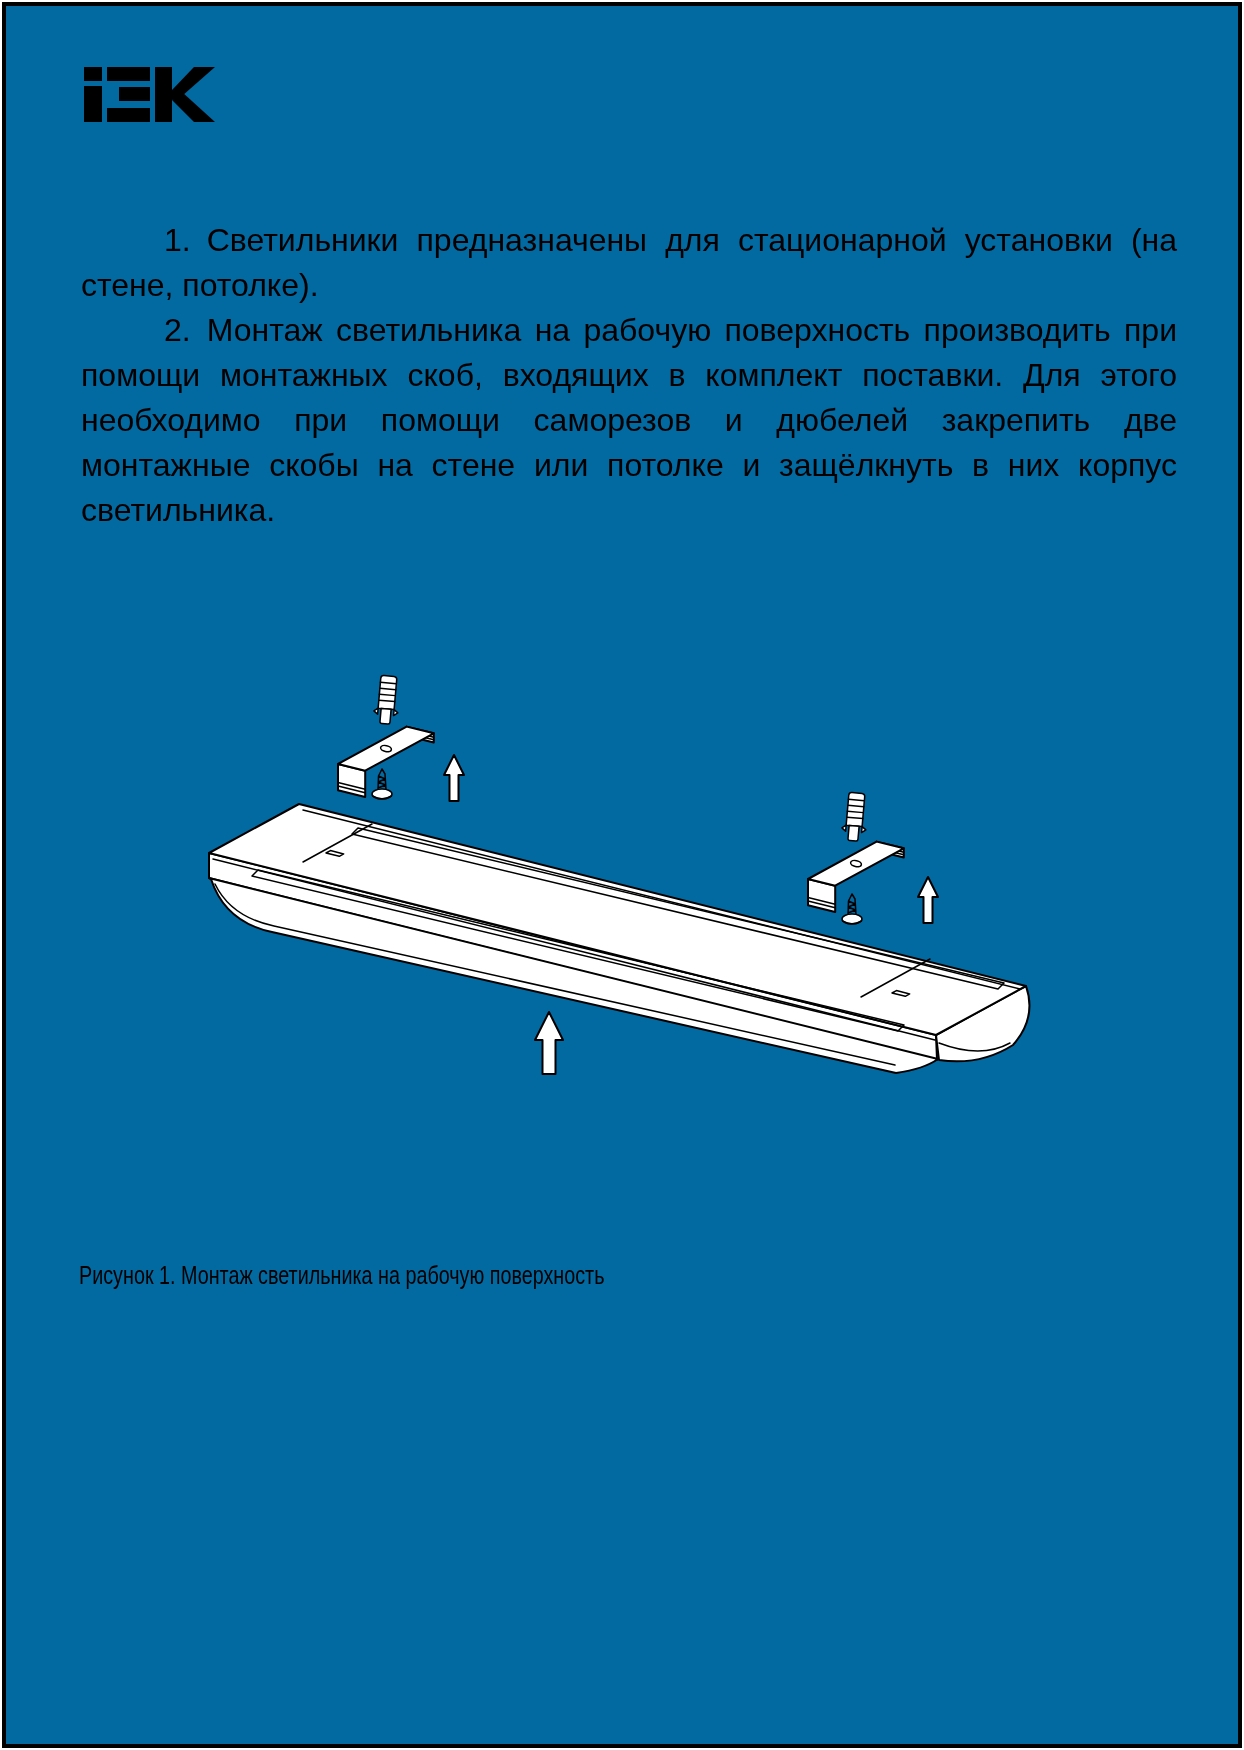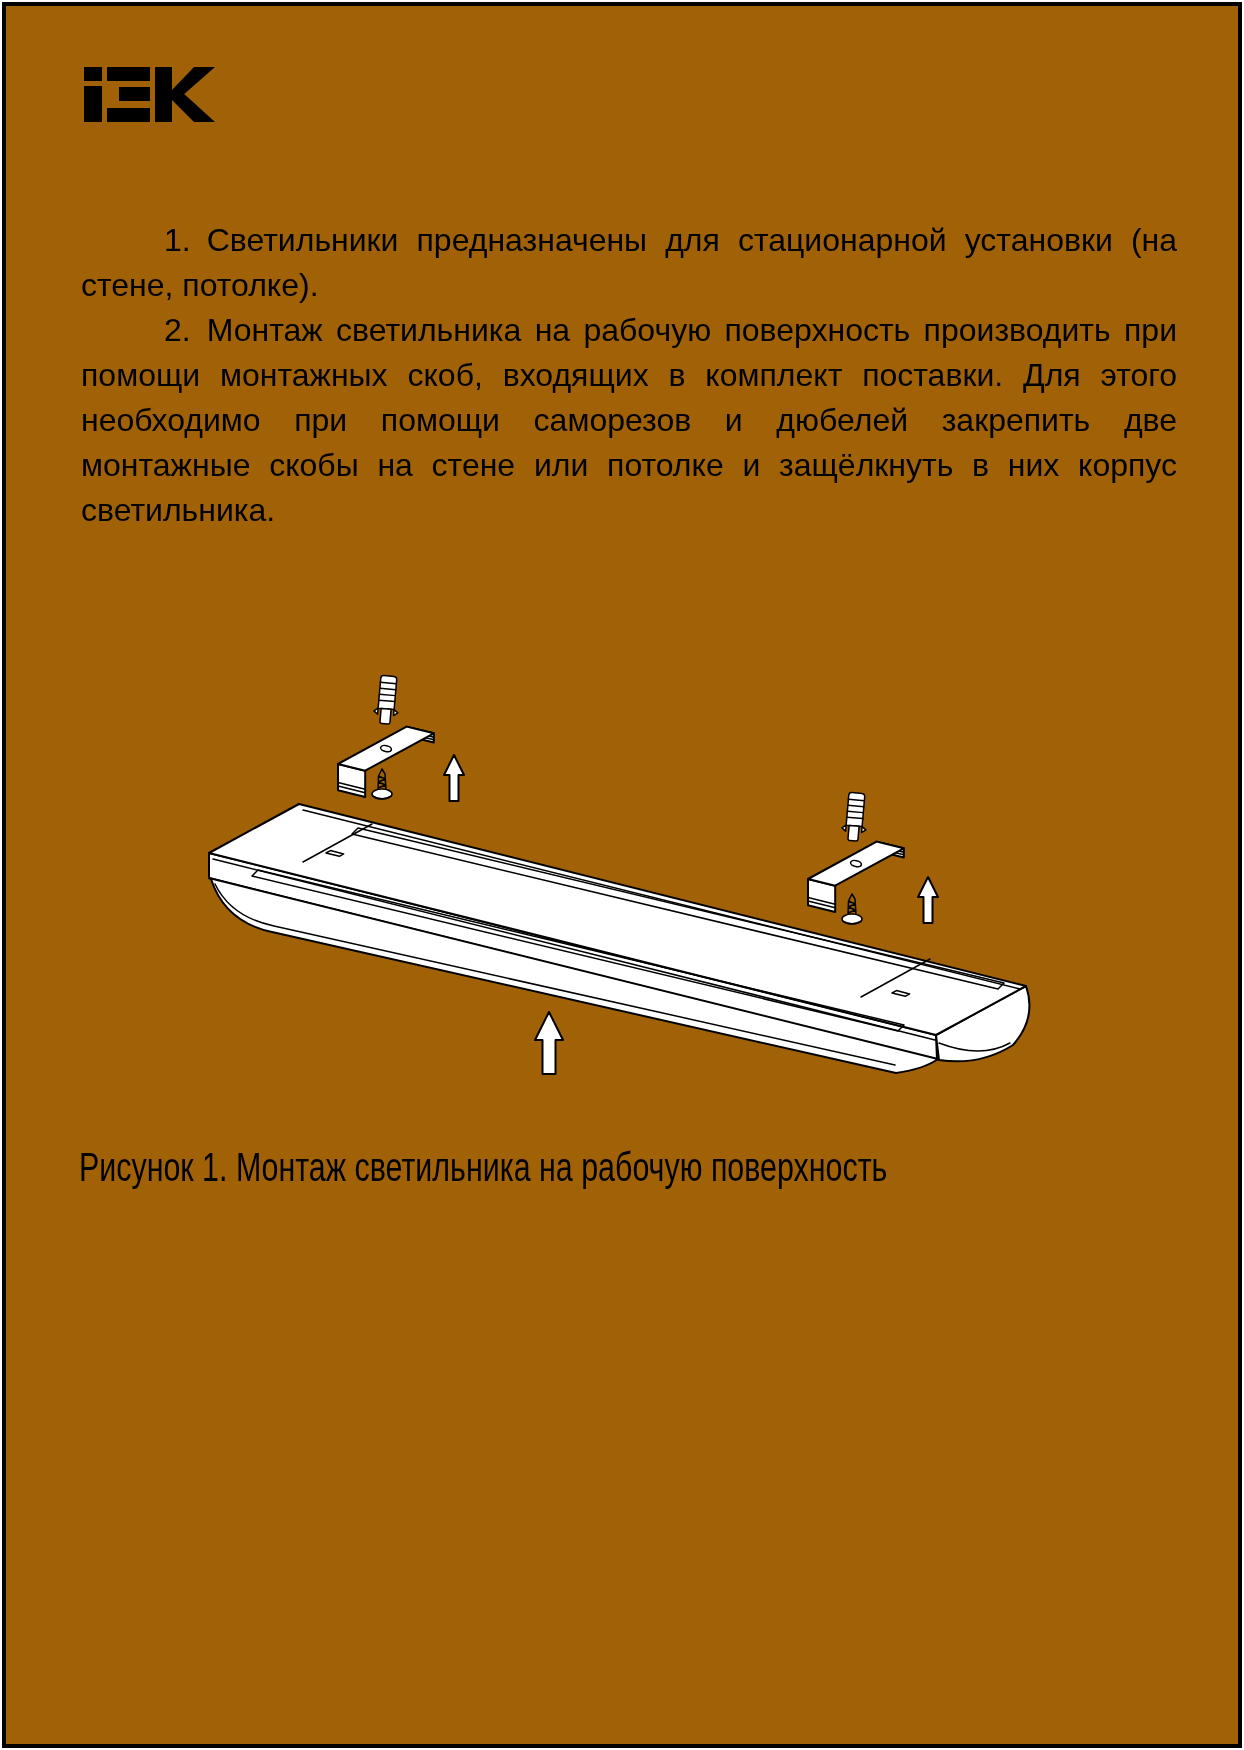--- a/index.html
+++ b/index.html
@@ -1,25 +1,25 @@
 <!DOCTYPE html>
 <html><head>
 <meta charset="utf-8">
 <style>
   html,body{margin:0;padding:0;background:#ffffff;}
   body{width:1244px;height:1750px;position:relative;font-family:"Liberation Sans",sans-serif;color:#000;}
-  .page{position:absolute;left:2px;top:2px;right:2px;bottom:2px;border:4px solid #000;background:#a16207;}
+  .page{position:absolute;left:2px;top:2px;right:2px;bottom:2px;border:4px solid #000;background:#0369a1;}
   .logo{position:absolute;left:78px;top:56px;width:134px;height:62px;}
   .textblock{position:absolute;left:75px;top:212px;width:1096px;font-size:32px;line-height:45px;text-align:justify;}
   .textblock p{margin:0;}
   .p-indent-big{text-indent:83px;}
   .p-indent-small{text-indent:23px;}
   .p-num{margin-right:16px;}
   .figure-svg{position:absolute;left:0;top:560px;width:1244px;height:560px;}
-  .caption{position:absolute;left:73px;top:1144px;font-size:40px;line-height:34px;white-space:nowrap;text-align:right;}
+  .caption{position:absolute;left:73px;top:1252px;font-size:26px;line-height:34px;white-space:nowrap;text-align:right;}
   .caption-inner{display:inline-block;transform:scaleX(0.76);transform-origin:0 50%;}
   svg .ln2{fill:none;stroke:#000;stroke-width:1.5;stroke-linejoin:round;stroke-linecap:round;}
   svg .wh{fill:#ffffff;stroke:#000;stroke-width:2;stroke-linejoin:round;}
   svg .wh2{fill:#ffffff;stroke:#000;stroke-width:1.5;stroke-linejoin:round;}
 </style>
 </head>
 <body>
 
 <div class="page">
 

